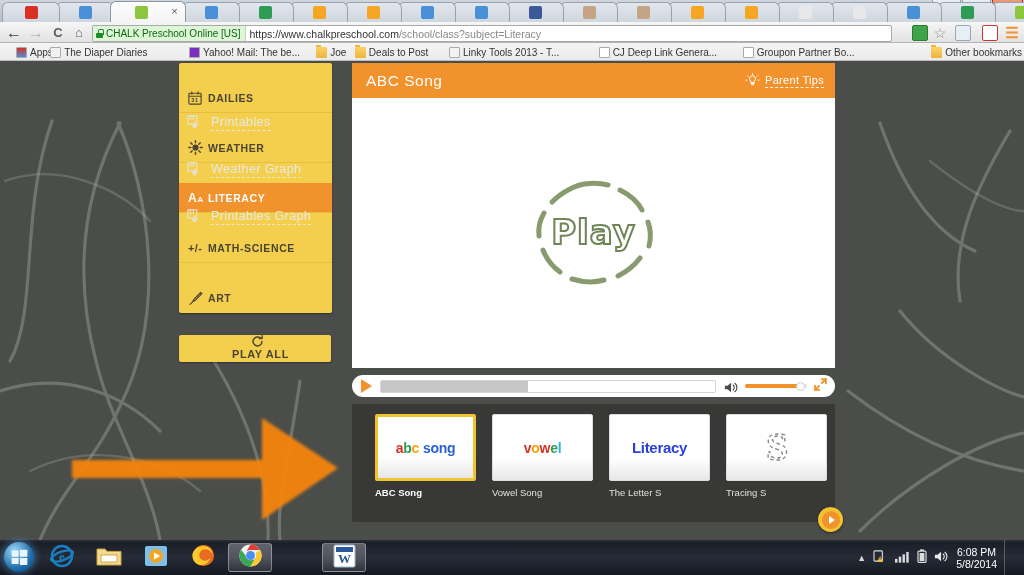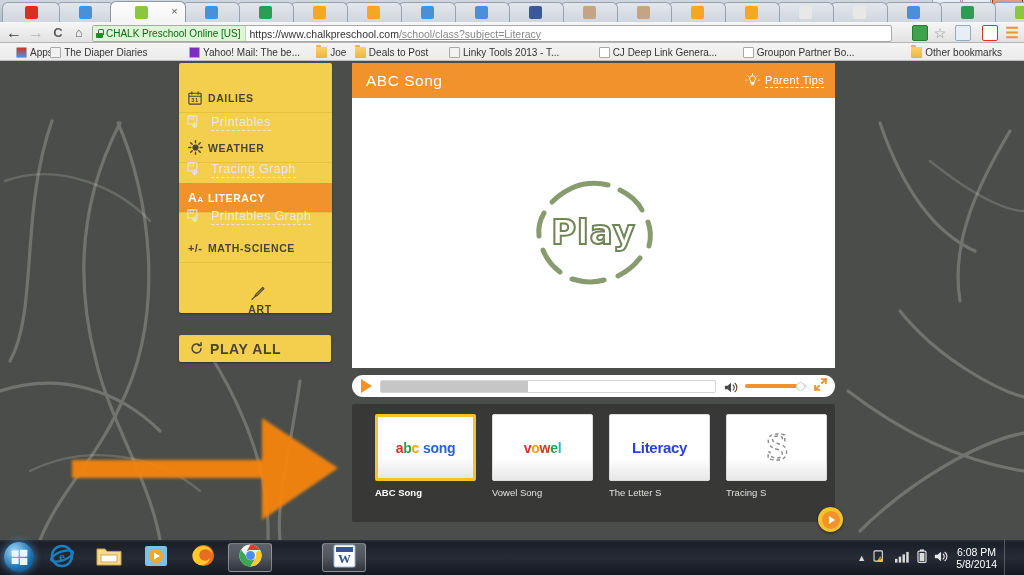--- a/index.html
+++ b/index.html
@@ -43,47 +43,47 @@
             background:linear-gradient(#f6f6f6,#e2e2e2); border-bottom:1px solid #b4b4b4; }
   .navicon { position:absolute; top:3px; width:16px; height:16px; color:#5d5d5d; font-size:15px; line-height:16px; text-align:center; }
   .omnibox { position:absolute; left:92px; top:3px; width:800px; height:17px;
              background:#fff; border:1px solid #a9a9a9; border-radius:2px; display:flex; align-items:center; overflow:hidden; }
   .secbadge { display:flex; align-items:center; height:15px; background:#dff5d8; border-right:1px solid #b6dfa9; padding:0 4px 0 3px; margin:0 0 0 0;}
   .lock { width:7px; height:9px; position:relative; margin-right:3px; }
   .lock:before { content:""; position:absolute; left:0; bottom:0; width:7px;height:5px;background:#1e8a25; border-radius:1px;}
   .lock:after { content:""; position:absolute; left:1.5px; top:0; width:4px;height:5px;border:1.3px solid #1e8a25; border-bottom:none; border-radius:2px 2px 0 0;}
   .sectext { font-size:10px; color:#0a6b12; white-space:nowrap; }
   .urltext { font-size:10.5px; color:#333; padding-left:4px; white-space:nowrap; }
-  .urltext .dim { color:#888;text-decoration:underline; }
+  .urltext .dim { color:#888; }
   .tbicon { position:absolute; top:3px; width:16px;height:16px; border-radius:2px; }
 
   .bmbar { position:absolute; left:0; top:43px; width:1024px; height:18px;
            background:linear-gradient(#f4f4f4,#ebebeb); border-bottom:1px solid #bfbfbf; }
   .bm { position:absolute; top:2px; height:14px; display:flex; align-items:center; font-size:10px; color:#333; white-space:nowrap; }
   .bm .bmi { width:11px;height:11px; margin-right:3px; border-radius:1px; flex:0 0 auto; }
   .folder { background:linear-gradient(#fbd26a,#eeb43c); border-radius:1px 2px 2px 2px; position:relative; }
   .folder:before { content:""; position:absolute; left:0; top:-2px; width:5px;height:2px;background:#eeb43c;border-radius:1px 1px 0 0;}
   .pagefav { background:#fff; border:1px solid #aaa; }
 
   
   #page { position:absolute; left:0; top:61px; width:1024px; height:479px; overflow:hidden;
           background:#4a4d49; }
   #chalk { position:absolute; inset:0; }
 
   
   #sidebar { position:absolute; left:179px; top:2px; width:153px; }
   .menu { background:#f4cf4d; border-radius:2px; overflow:hidden; box-shadow:0 1px 2px rgba(0,0,0,.35); }
   .mi { height:30px; display:flex; align-items:center; padding-left:9px;
         border-bottom:1px solid #e7c03c; color:#4a4434; font-size:10.5px; font-weight:bold; letter-spacing:.6px;margin-top:20px; }
-  .mi:last-child { border-bottom:none;flex-direction:column; }
+  .mi:last-child { border-bottom:none; }
   .mi.active { background:#f2922d; color:#fff; }
   .mi .mic { width:20px; flex:0 0 20px; display:flex; align-items:center; justify-content:flex-start; }
   .playall { margin-top:22px; background:#f4cf4d; border-radius:2px; height:27px;
-             display:flex; align-items:center; padding-left:11px; color:#4a4434; font-size:14px; font-weight:bold; letter-spacing:.6px;
-             box-shadow:0 1px 2px rgba(0,0,0,.35); width:152px;}
+             display:flex; align-items:center; padding-left:11px; color:#4a4434; font-size:11px; font-weight:bold; letter-spacing:.6px;
+             box-shadow:0 1px 2px rgba(0,0,0,.35); width:152px;flex-direction:column;}
   .dl { position:absolute; display:flex; align-items:center; color:#e8e8e4; }
   .dl .dlt { font-size:12.5px; letter-spacing:.4px; border-bottom:1px dashed rgba(235,235,230,.85); padding-bottom:1px; }
 
   
   #content { position:absolute; left:352px; top:2px; width:483px; height:467px; }
   .chead { height:35px; background:#f2922d; display:flex; align-items:center; justify-content:space-between; padding:0 11px 0 14px; }
   .chead .ttl { color:#fff; font-size:15.5px; letter-spacing:.5px; }
   .ptips { display:flex; align-items:center; color:#fff; font-size:11px; }
   .ptips .lbl { border-bottom:1px dashed rgba(255,255,255,.9); padding-bottom:1px; letter-spacing:.3px;}
   .stage { height:270px; background:#fff; position:relative; }
@@ -253,21 +253,21 @@
           <span>Linky Tools 2013 - T...</span>
         </div>
         <div class="bm" style="left: 598.65px;">
           <span class="bmi pagefav"></span>
           <span>CJ Deep Link Genera...</span>
         </div>
         <div class="bm" style="left: 742.75px;">
           <span class="bmi pagefav"></span>
           <span>Groupon Partner Bo...</span>
         </div>
-        <div class="bm" style="right: 22px; left: auto; text-align: right;">
+        <div class="bm" style="right: 2px; left: auto; text-align: right;">
           <span class="bmi folder"></span>
           <span>Other bookmarks</span>
         </div>
       </div>
   </div>
 
   <div id="page">
     <svg id="chalk" viewBox="0 0 1024 479" preserveAspectRatio="none">
       <rect width="1024" height="479" fill="#4a4d49"></rect>
       <g stroke="#c9cbc4" fill="none" opacity="0.30" stroke-width="3.2" stroke-linecap="round">
@@ -364,21 +364,21 @@
             <span class="dlt">Printables</span>
           </div>
           <div class="dl" style="top: 99px; left: 8px;">
             <span style="margin-right: 8px; display: inline-flex;">
               <svg width="16" height="16" viewBox="0 0 18 18">
                 <rect x="1" y="1" width="10" height="9" fill="none" stroke="#e4e4e0" stroke-width="1.2"></rect>
                 <rect x="3.4" y="1" width="4" height="3.4" fill="none" stroke="#e4e4e0" stroke-width="1"></rect>
                 <path d="M8.6 8v5.4M6 11.6l2.6 3 2.6-3z" fill="none" stroke="#e4e4e0" stroke-width="1.2" stroke-linejoin="round"></path>
               </svg>
             </span>
-            <span class="dlt">Tracing Graph</span>
+            <span class="dlt">Weather Graph</span>
           </div>
           <div class="dl" style="top: 146px; left: 8px;">
             <span style="margin-right: 8px; display: inline-flex;">
               <svg width="16" height="16" viewBox="0 0 18 18">
                 <rect x="1" y="1" width="10" height="9" fill="none" stroke="#e4e4e0" stroke-width="1.2"></rect>
                 <rect x="3.4" y="1" width="4" height="3.4" fill="none" stroke="#e4e4e0" stroke-width="1"></rect>
                 <path d="M8.6 8v5.4M6 11.6l2.6 3 2.6-3z" fill="none" stroke="#e4e4e0" stroke-width="1.2" stroke-linejoin="round"></path>
               </svg>
             </span>
             <span class="dlt">Printables Graph</span>

